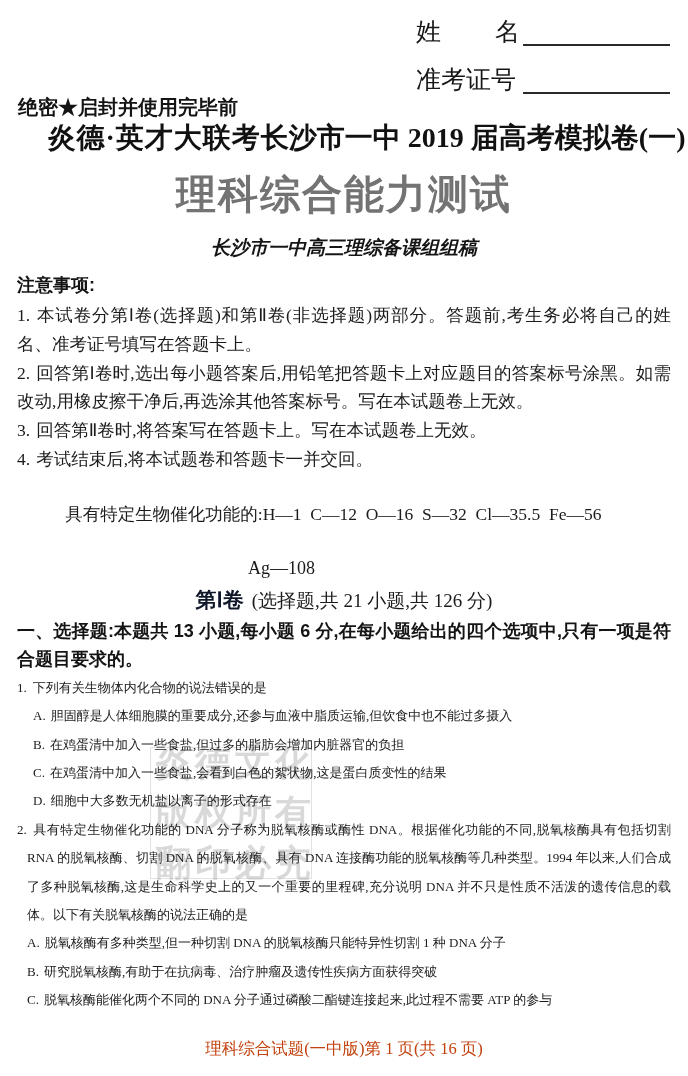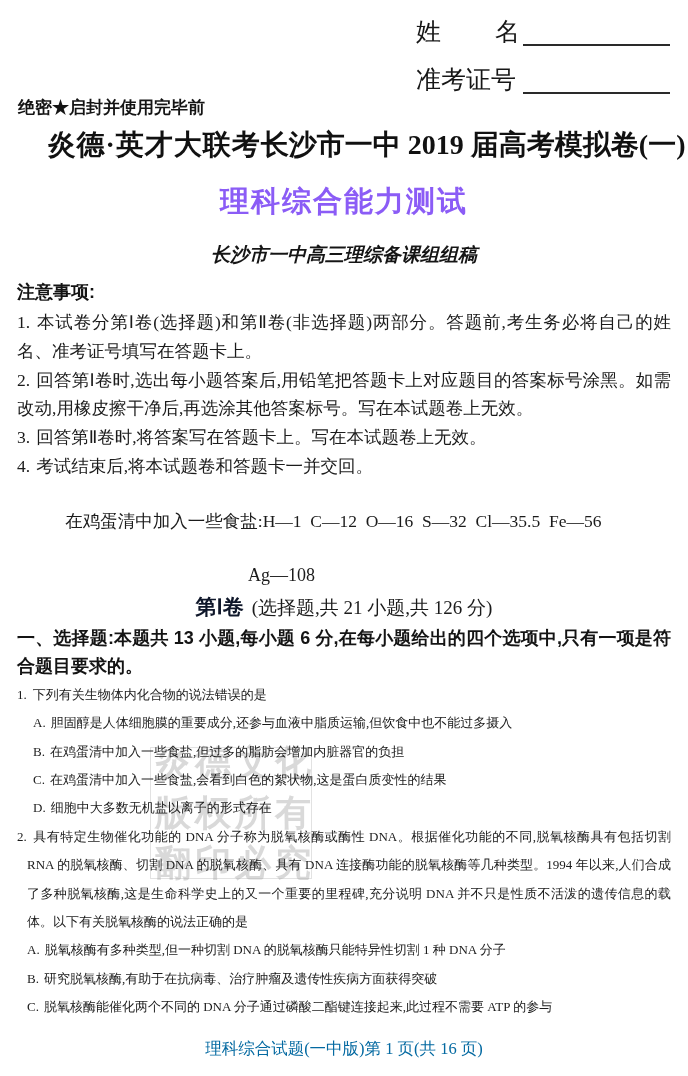--- a/index.html
+++ b/index.html
@@ -21,28 +21,28 @@
   
   .fields { position:absolute; top:13px; right:18px; z-index:2; }
   .field-row { display:flex; align-items:flex-end; height:33px; margin-bottom:15px; }
   .field-label { font-size:25px; line-height:29px; color:#161616; }
   .fld-name { display:inline-flex; justify-content:space-between; width:104px; }
   .fld-adm { display:inline-block; width:104px; }
   .blank-line { width:147px; height:31px; border-bottom:2px solid #2a2a2a; margin-left:3px; }
   
   .content { position:relative; z-index:1; }
   .secrecy {
-    padding-top:98px; margin-left:18px; font-weight:bold; font-size:17px; line-height:19px;
+    padding-top:98px; margin-left:18px; font-weight:bold; font-size:20px; line-height:19px;
     font-family:"Liberation Sans", sans-serif; color:#141414;
   }
-  .exam-title { margin-top:9px; text-align:center; font-size:28px; line-height:37px;
+  .exam-title { margin-top:2px; text-align:center; font-size:28px; line-height:37px;
     font-weight:bold; white-space:nowrap; color:#111;padding-left:45px; }
   .exam-title .brand { font-weight:900; letter-spacing:1px; }
-  .subject-title { margin-top:20px; text-align:center; font-size:29px; line-height:37px;
-    font-weight:bold; letter-spacing:2px; font-family:"Liberation Sans", sans-serif; color:#8b5cf6; }
+  .subject-title { margin-top:20px; text-align:center; font-size:40px; line-height:37px;
+    font-weight:bold; letter-spacing:2px; font-family:"Liberation Sans", sans-serif; color:#737373; }
   .byline { margin-top:23px; text-align:center; font-size:19px; line-height:23px;
     font-weight:bold; font-family:"Liberation Sans", sans-serif; color:#151515;font-style:italic; }
   .notice-heading { margin:15px 0 0 17px; font-size:18px; line-height:22px;
     font-weight:bold; font-family:"Liberation Sans", sans-serif; color:#141414; }
   .notice-list { margin:5px 17px 0 17px; }
   .notice-item { font-size:17.5px; line-height:28.8px; text-align:justify; }
   .num { margin-right:6px; }
   .atomic-line1 { margin:0 17px 0 39px; font-size:17.5px; line-height:27px; white-space:pre-wrap; }
   .atomic-line2 { margin-left:248px; font-size:18px; line-height:27px; }
   .volume-heading { margin-top:3px; text-align:center; line-height:30px; white-space:nowrap; }
@@ -50,21 +50,21 @@
     margin-right:8px; color:#0f172a; }
   .volume-desc { font-size:19px; }
   .instruction { margin:0 17px; font-weight:bold; font-size:18px; line-height:28.5px;
     text-align:justify; font-family:"Liberation Sans", sans-serif; color:#141414; }
   .question { margin:0 17px; font-size:13px; line-height:28.4px; text-align:justify; }
   .q-stem { padding-left:10px; text-indent:-10px; text-align:justify; }
   .opt-label { margin-right:5px; }
   .q1-option { margin-left:16px; }
   .q2-option { margin-left:10px; padding-left:18px; text-indent:-18px; }
   .page-footer { position:absolute; left:0; right:0; top:1039px; text-align:center;
-    font-size:16.5px; line-height:20px; z-index:1; color:#0369a1; }
+    font-size:16.5px; line-height:20px; z-index:1; color:#c2410c; }
 </style>
 </head>
 <body>
 
 <div class="page">
 
   <div class="wm-box"></div>
   <div class="watermark">
     <div>炎德文化</div>
     <div>版权所有</div>
@@ -108,21 +108,21 @@
       </div>
       <div class="notice-item">
         <span class="num">3.</span><span>回答第Ⅱ卷时,将答案写在答题卡上。写在本试题卷上无效。</span>
       </div>
       <div class="notice-item">
         <span class="num">4.</span><span>考试结束后,将本试题卷和答题卡一并交回。</span>
       </div>
     </div>
 
     <div class="atomic-line1">
-      <span>在鸡蛋清中加入一些食盐:</span><span>H—1  C—12  O—16  S—32  Cl—35.5  Fe—56</span>
+      <span>具有特定生物催化功能的:</span><span>H—1  C—12  O—16  S—32  Cl—35.5  Fe—56</span>
     </div>
     <div class="atomic-line2">Ag—108</div>
 
     <div class="volume-heading">
       <span class="volume-label">第Ⅰ卷</span><span class="volume-desc">(选择题,共 21 小题,共 126 分)</span>
     </div>
 
     <div class="instruction">一、选择题:本题共 13 小题,每小题 6 分,在每小题给出的四个选项中,只有一项是符合题目要求的。</div>
 
     <div class="question">

